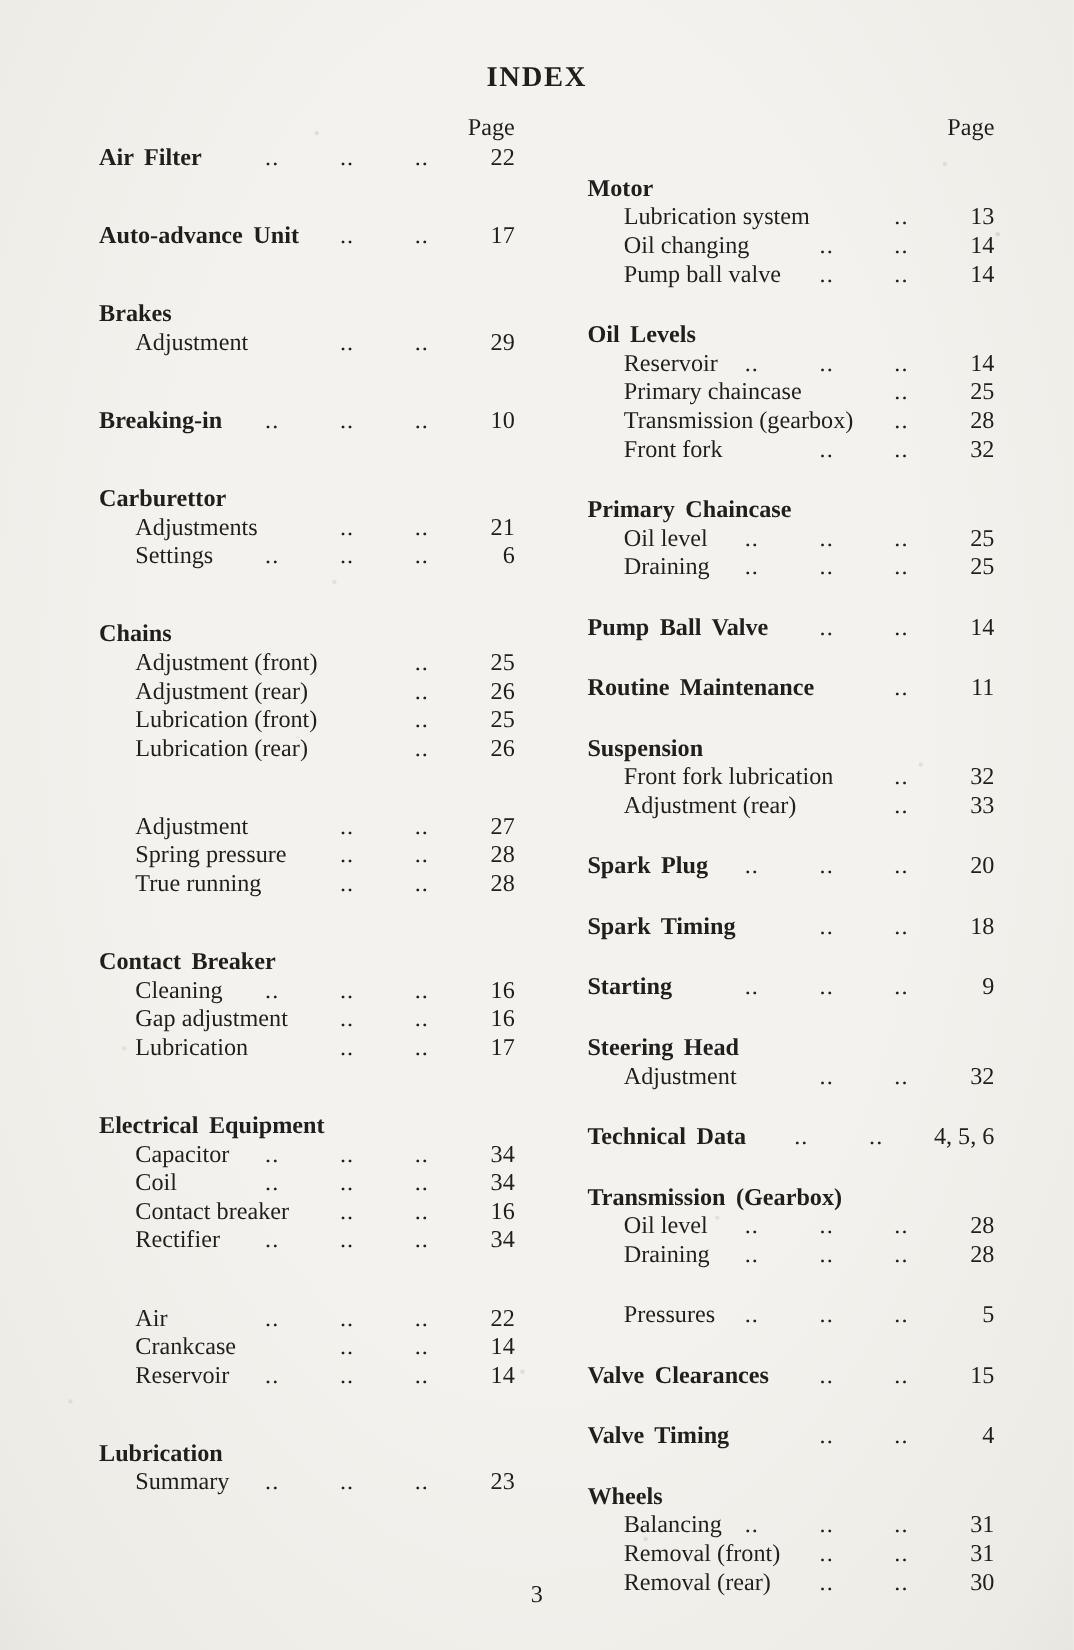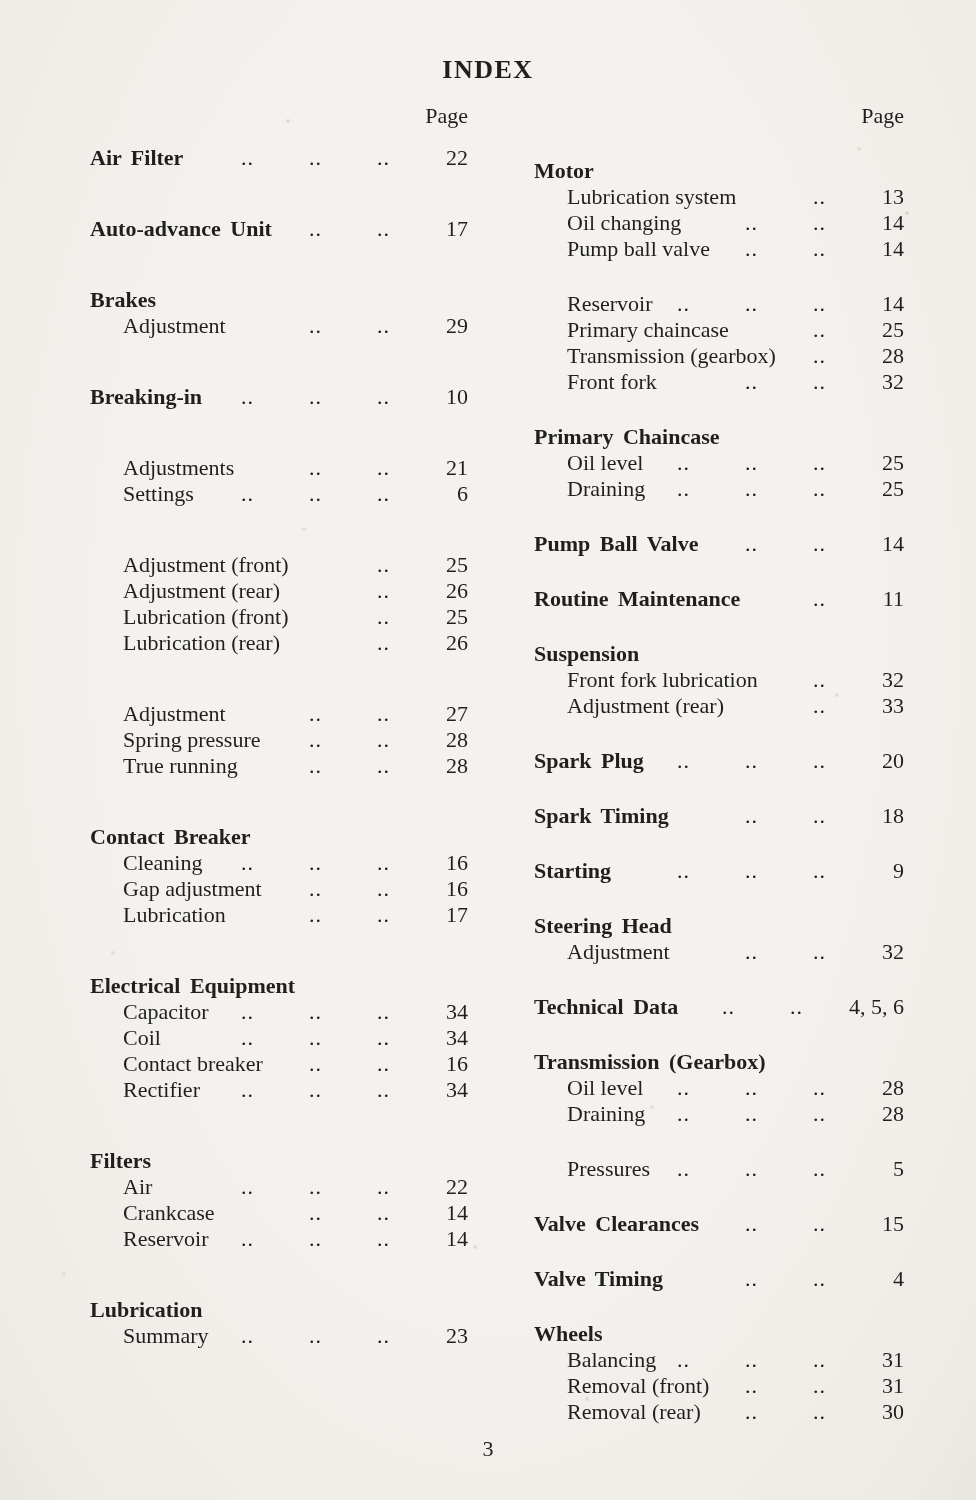--- a/index.html
+++ b/index.html
@@ -14,21 +14,21 @@
     background: radial-gradient(ellipse at 50% 42%, #f4f2ee 50%, #edebe5 92%, #e8e6e0 100%);
   }
   .title {
     position:absolute; top:55px; left:0; right:0;
     text-align:center; font-weight:bold; font-size:26px; letter-spacing:1.5px;
   }
   .col { position:absolute; top:103px; }
   .col-left  { left:90px;  width:378px; }
   .col-right { left:534px; width:370px; }
   .page-header {
-    text-align:right; font-size:22px; line-height:26px; margin-bottom:16px;
+    text-align:right; font-size:22px; line-height:26px; margin-bottom:1px;
   }
   .section { margin:0; }
   .col-left  .section { margin-bottom:45px; }
   .col-right .section { margin-bottom:27px;margin-top:29px; }
   .section:last-child { margin-bottom:0; }
   .row { display:flex; align-items:baseline; font-size:22px; line-height:26px; }
   .label { white-space:nowrap; }
   .bold { font-weight:bold; word-spacing:4px; }
   .indent { padding-left:33px; }
   .leader {
@@ -108,39 +108,45 @@
             <span class="leader" style="display: flex;">
               <span class="dg">..</span>
               <span class="dg">..</span>
               <span class="dg">..</span>
             </span>
             <span class="pagenum">10</span>
           </div>
         </div>
         <div class="section">
           <div class="row">
+            <span class="label bold">Carburettor</span>
+          </div>
+          <div class="row">
             <span class="label indent">Adjustments</span>
             <span class="leader" style="display: flex;">
               <span class="dg">..</span>
               <span class="dg">..</span>
             </span>
             <span class="pagenum">21</span>
           </div>
           <div class="row">
             <span class="label indent">Settings</span>
             <span class="leader" style="display: flex;">
               <span class="dg">..</span>
               <span class="dg">..</span>
               <span class="dg">..</span>
             </span>
             <span class="pagenum">6</span>
           </div>
         </div>
         <div class="section">
           <div class="row">
+            <span class="label bold">Chains</span>
+          </div>
+          <div class="row">
             <span class="label indent">Adjustment (front)</span>
             <span class="leader" style="display: flex;">
               <span class="dg">..</span>
             </span>
             <span class="pagenum">25</span>
           </div>
           <div class="row">
             <span class="label indent">Adjustment (rear)</span>
             <span class="leader" style="display: flex;">
               <span class="dg">..</span>
@@ -252,23 +258,20 @@
             <span class="label indent">Rectifier</span>
             <span class="leader" style="display: flex;">
               <span class="dg">..</span>
               <span class="dg">..</span>
               <span class="dg">..</span>
             </span>
             <span class="pagenum">34</span>
           </div>
         </div>
         <div class="section">
-          <div class="row">
-            <span class="label bold">Filters</span>
-          </div>
           <div class="row">
             <span class="label indent">Air</span>
             <span class="leader" style="display: flex;">
               <span class="dg">..</span>
               <span class="dg">..</span>
               <span class="dg">..</span>
             </span>
             <span class="pagenum">22</span>
           </div>
           <div class="row">
@@ -331,20 +334,23 @@
           <div class="row">
             <span class="label indent">Pump ball valve</span>
             <span class="leader" style="display: flex;">
               <span class="dg">..</span>
               <span class="dg">..</span>
             </span>
             <span class="pagenum">14</span>
           </div>
         </div>
         <div class="section">
+          <div class="row">
+            <span class="label bold">Oil Levels</span>
+          </div>
           <div class="row">
             <span class="label indent">Reservoir</span>
             <span class="leader" style="display: flex;">
               <span class="dg">..</span>
               <span class="dg">..</span>
               <span class="dg">..</span>
             </span>
             <span class="pagenum">14</span>
           </div>
           <div class="row">

